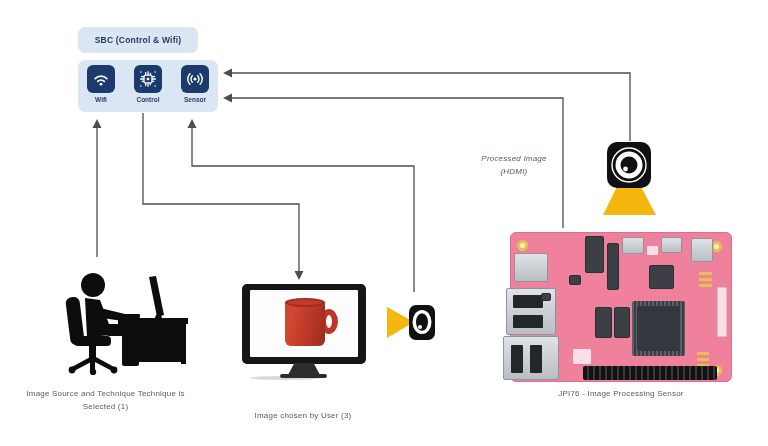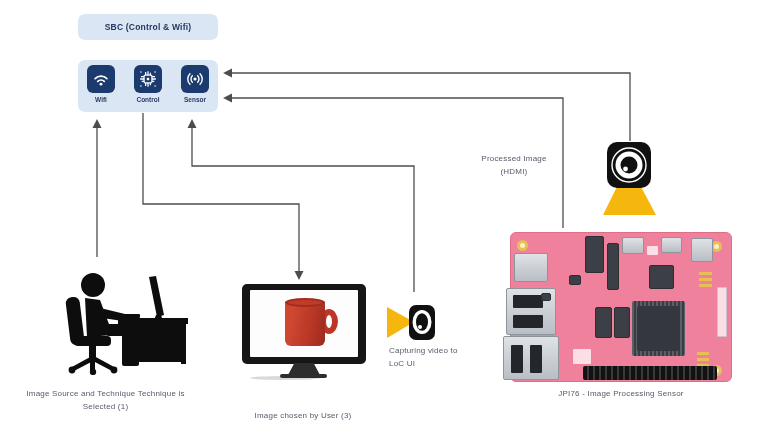--- a/index.html
+++ b/index.html
@@ -6,21 +6,21 @@
   html,body { background:#ffffff; }
   body { font-family:"Liberation Sans", sans-serif; }
   .canvas { position:relative; width:768px; height:446px; background:#ffffff; overflow:hidden; }
   .abs { position:absolute; }
 
   
   .arrows { position:absolute; left:0; top:0; width:768px; height:446px; pointer-events:none; }
 
   
   .panel { background:#dbe6f4; border-radius:7px; }
-  .sbc-title { left:78px; top:14px; width:140px; height:26px; display:flex; align-items:center; justify-content:center;
+  .sbc-title { left:78px; top:27px; width:120px; height:26px; display:flex; align-items:center; justify-content:center;
                font-size:8.5px; font-weight:700; color:#253760; letter-spacing:.2px; }
   .sbc-modules { left:78px; top:60px; width:140px; height:52px; display:flex; justify-content:center; gap:17px; padding-top:5px; }
   .module { display:flex; flex-direction:column; align-items:center; width:30px; }
   .tile { width:28px; height:28px; background:#1b3a6e; border-radius:6px; display:flex; align-items:center; justify-content:center; }
   .mlabel { margin-top:3px; font-size:6.5px; font-weight:700; color:#2c3a64; white-space:nowrap; }
 
   
   .cap { font-size:8px; color:#555b6c; letter-spacing:.2px; line-height:13px; }
   .cap.center { text-align:center; }
 
@@ -168,35 +168,31 @@
   <div class="abs cap center" style="left:233px; top:385px; width:140px;margin-top:24px;">Image chosen by User (3)</div>
 
   <div class="abs beam-left"></div>
   <div class="abs cam-sm-body">
     <svg width="26" height="35" viewBox="0 0 26 35">
       <ellipse cx="13" cy="17" rx="9.5" ry="12" fill="#ffffff"></ellipse>
       <ellipse cx="13" cy="17" rx="6" ry="8.8" fill="#101010"></ellipse>
       <circle cx="11" cy="22" r="2" fill="#ffffff"></circle>
     </svg>
   </div>
-  <div class="abs cap" style="left:389px; top:344px; width:90px;">
-    <div>Capturing video to</div>
-    <div>LoC UI</div>
-  </div>
 
   <div class="abs beam-down"></div>
   <div class="abs cam-lg-body">
     <svg width="44" height="46" viewBox="0 0 44 46">
       <circle cx="22" cy="23" r="17" fill="none" stroke="#ffffff" stroke-width="1.4"></circle>
       <circle cx="22" cy="23" r="13.5" fill="#ffffff"></circle>
       <circle cx="22" cy="23" r="8.5" fill="#101010"></circle>
       <circle cx="18.5" cy="27" r="2.4" fill="#ffffff"></circle>
     </svg>
   </div>
-  <div class="abs cap center" style="left:468px; top:152px; width:92px;">
+  <div class="abs cap center" style="left:468px; top:152px; width:92px;font-style:italic;">
     <div>Processed Image</div>
     <div>(HDMI)</div>
   </div>
 
   <div class="abs board">
     <div class="bc hole" style="left:6px; top:7px;"></div>
     <div class="bc hole" style="left:200px; top:8px;"></div>
     <div class="bc hole" style="left:200px; top:132px;"></div>
 
     <div class="bc silver" style="left:3px; top:20px; width:34px; height:29px;"></div>

